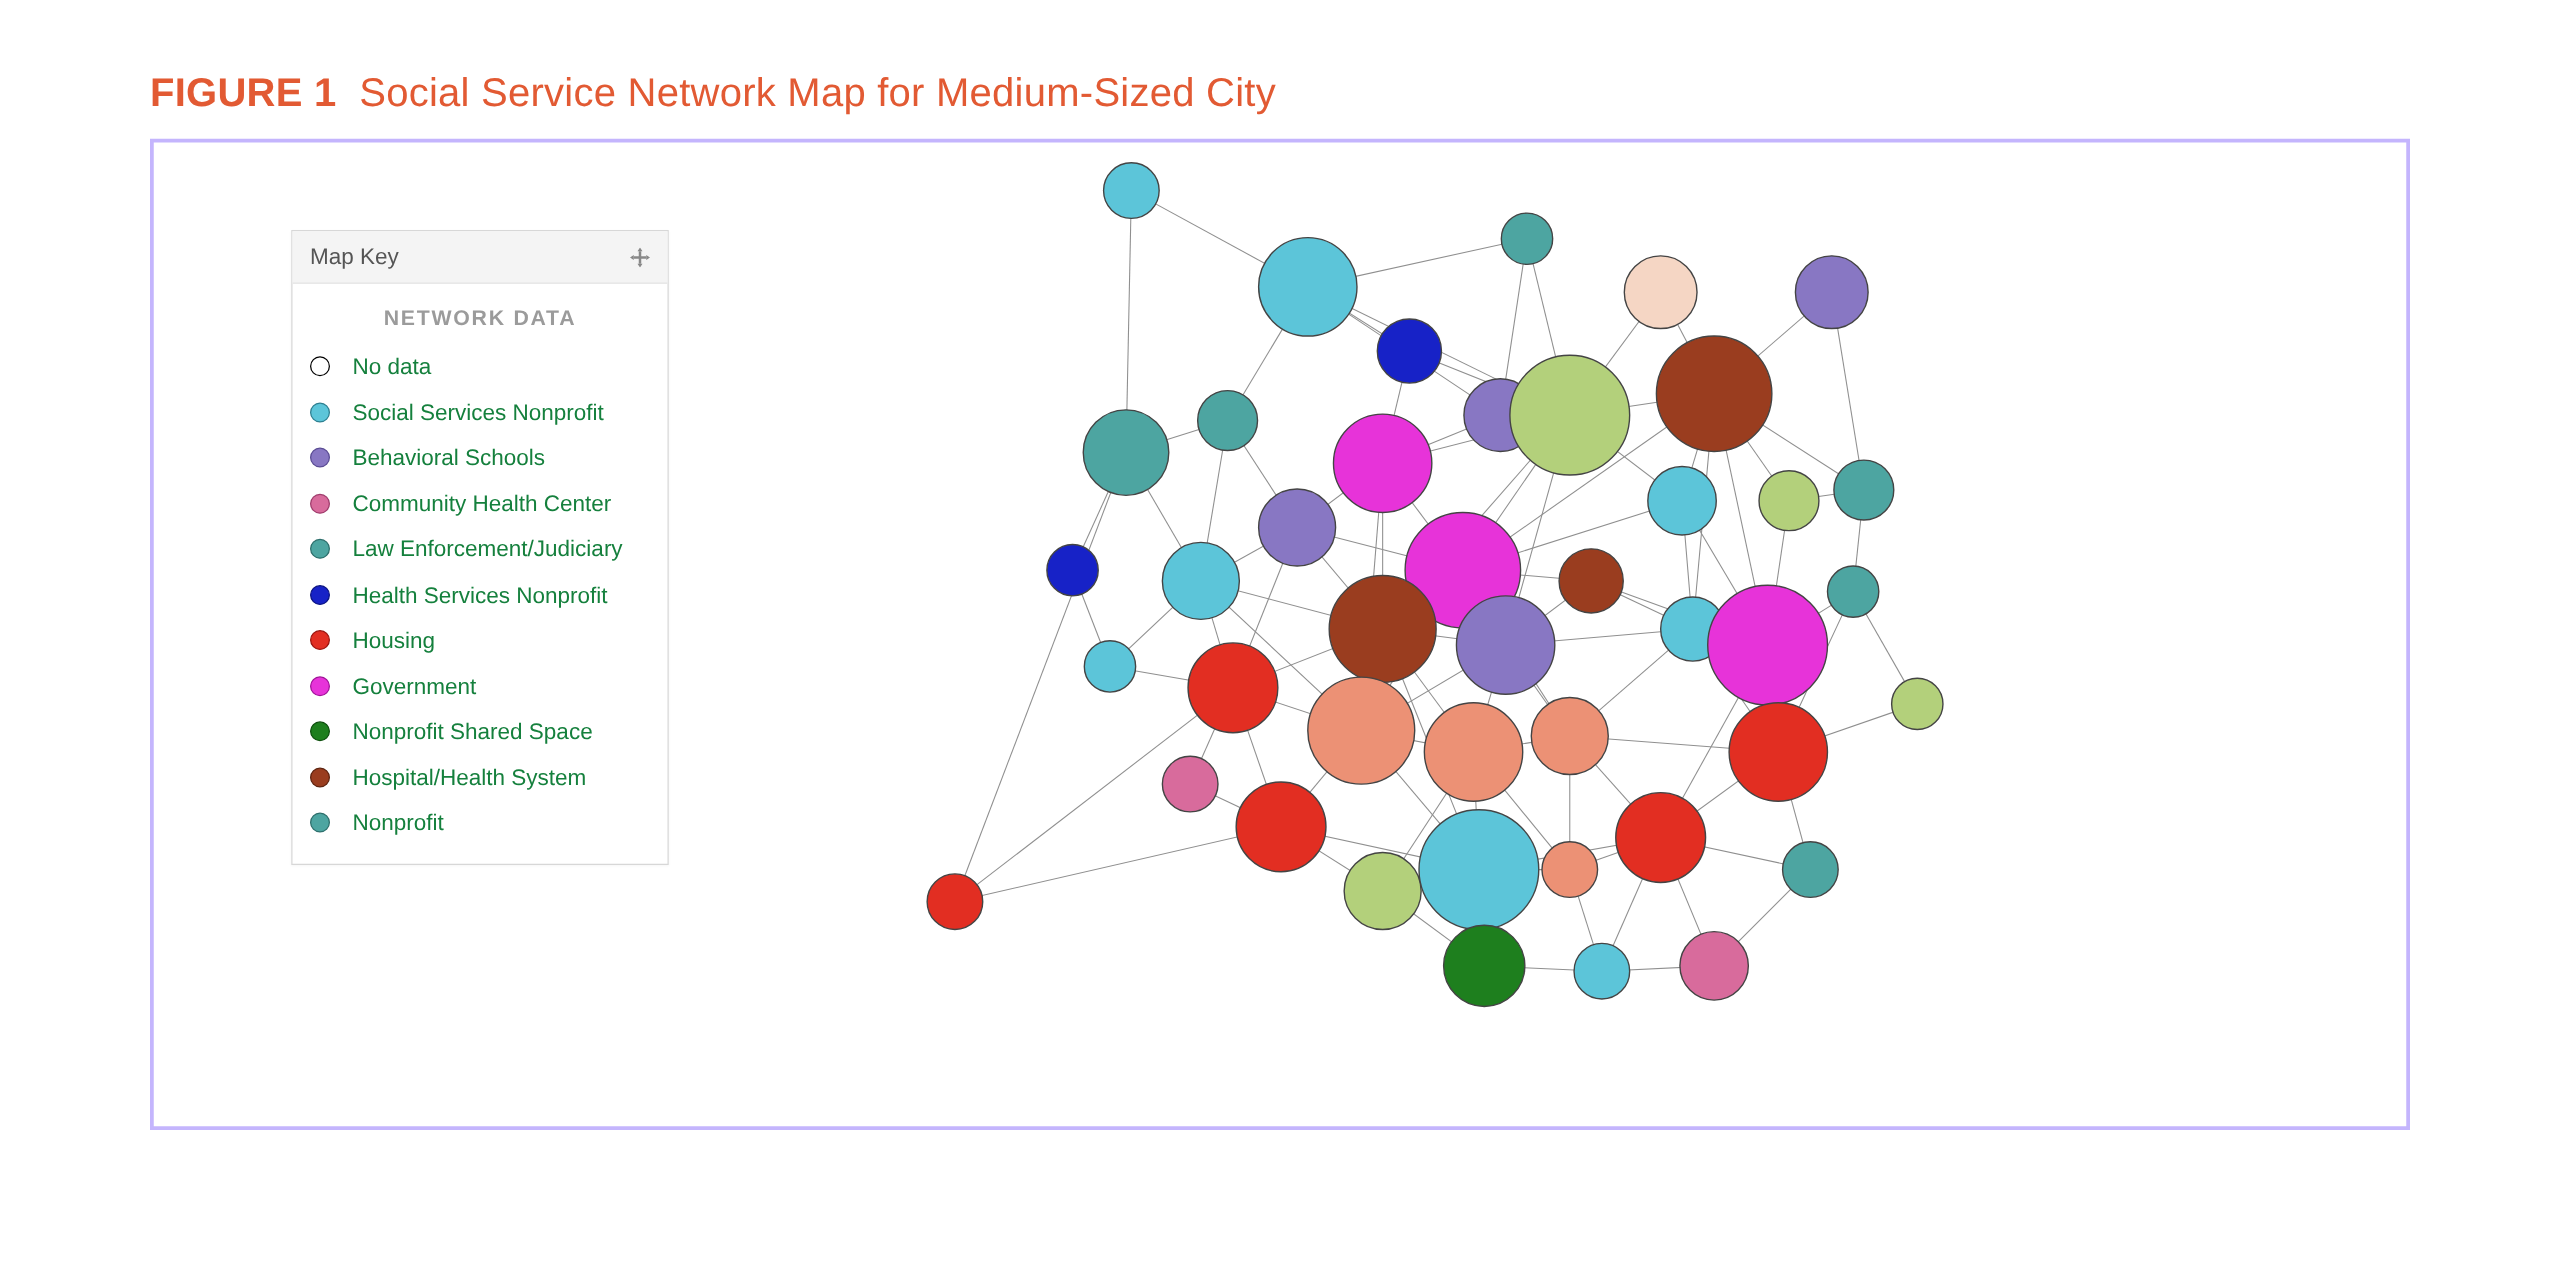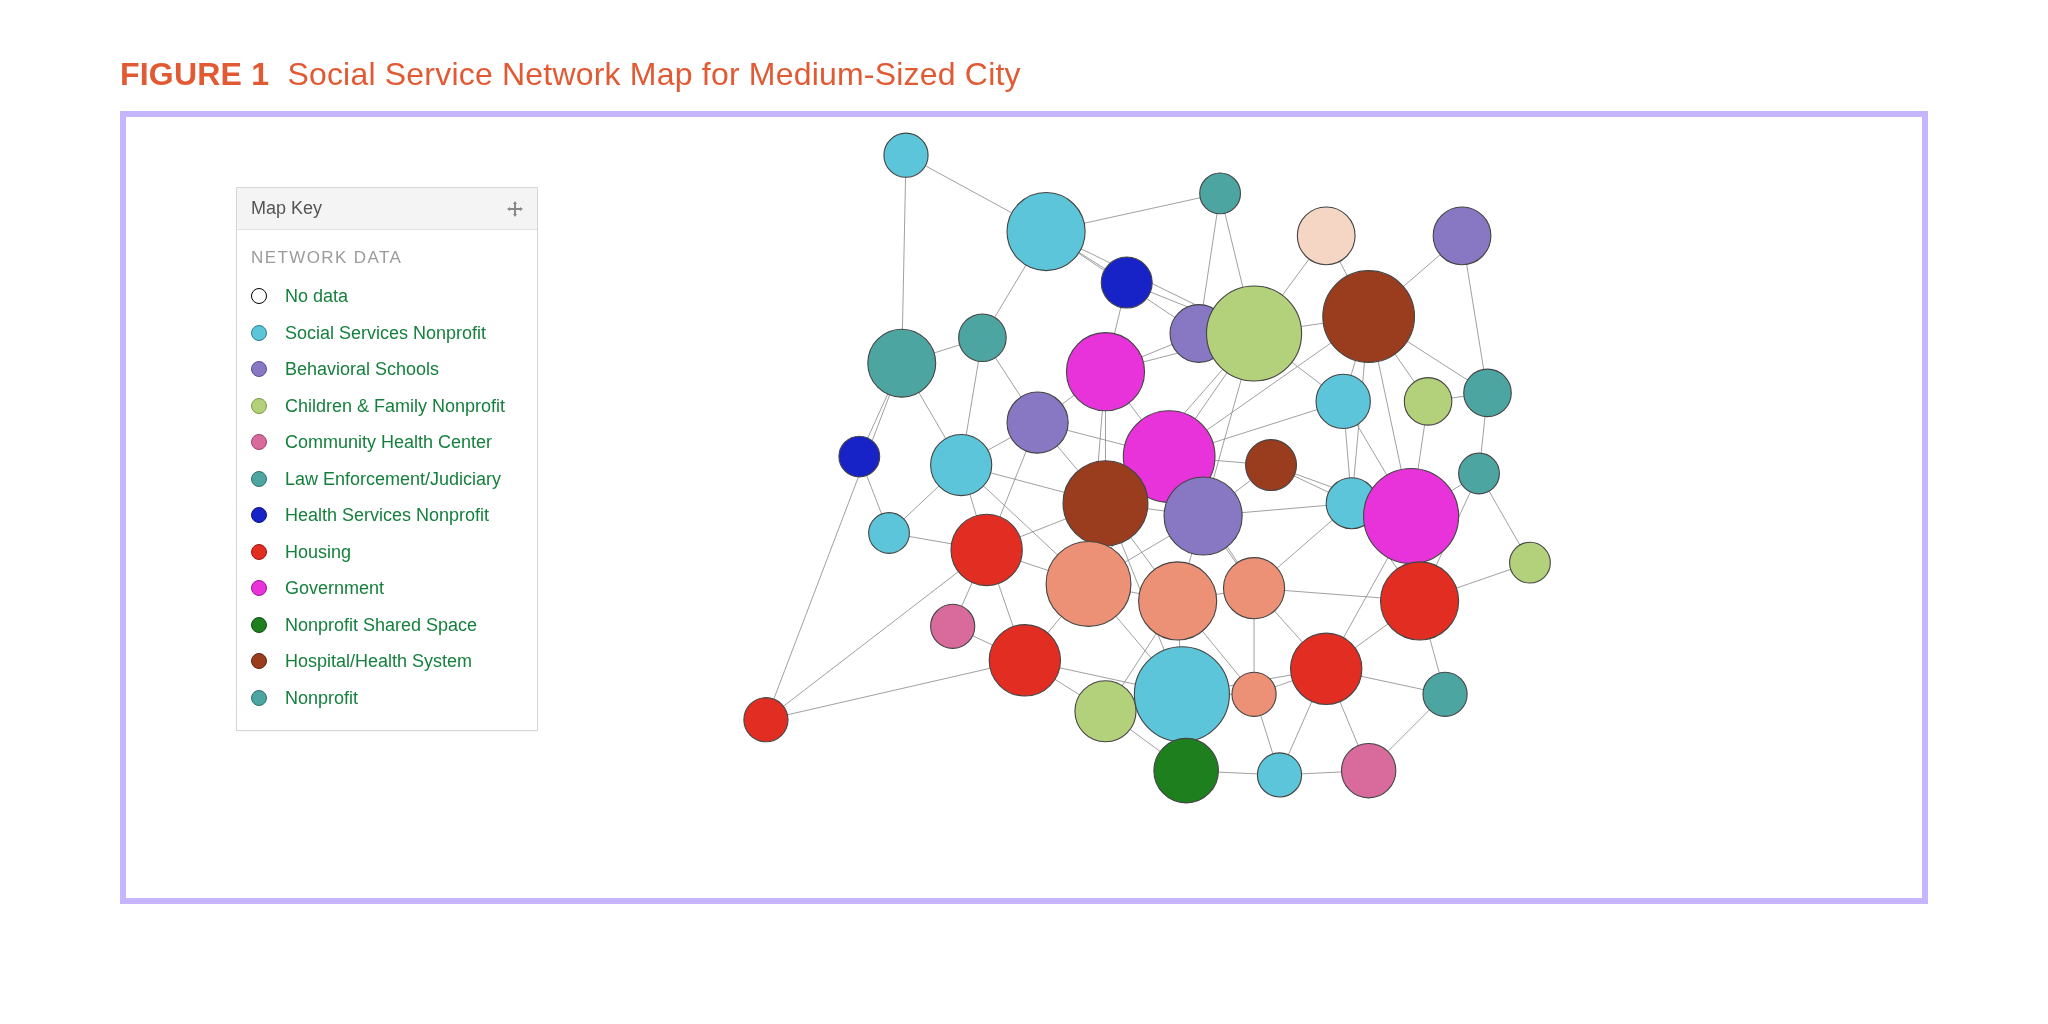--- a/index.html
+++ b/index.html
@@ -23,21 +23,21 @@
     margin: 0 0 18px 0;
     letter-spacing: 0.2px;
   }
   .figure-title .fig-label {
     font-weight: 700;
   }
   .figure-frame {
     position: relative;
     width: 100%;
     height: 793px;
-    border: 6px solid #c4b5fd;
+    border: 3px solid #c4b5fd;
     box-sizing: border-box;
     overflow: hidden;
     background: #ffffff;
   }
 
   
   .legend {
     position: absolute;
     left: 110px;
     top: 70px;
@@ -56,21 +56,22 @@
     color: #555;
     font-weight: 500;
     border-bottom: 1px solid #e3e3e3;
   }
   .move-icon svg { display:block; }
   .legend-section-title {
     padding: 18px 14px 6px 14px;
     color: #9b9b9b;
     font-size: 17px;
     letter-spacing: 1.4px;
-    font-weight: 400;
+    font-weight: 700;
+    text-align: center;
   }
   .legend-items {
     list-style: none;
     padding: 4px 10px 14px 14px;
     margin: 0;
   }
   .legend-items li {
     display: flex;
     align-items: flex-start;
     gap: 18px;
@@ -299,24 +300,20 @@
           </li>
           <li>
             <span class="swatch" style="background: rgb(92, 197, 217); border-color: rgb(45, 127, 144);"></span>
             <span>Social Services Nonprofit</span>
           </li>
           <li>
             <span class="swatch" style="background: rgb(136, 119, 195); border-color: rgb(90, 76, 148);"></span>
             <span>Behavioral Schools</span>
           </li>
           <li>
-            <span class="swatch" style="background: rgb(179, 208, 123); border-color: rgb(122, 154, 70);"></span>
-            <span>Children &amp; Family Nonprofit</span>
-          </li>
-          <li>
             <span class="swatch" style="background: rgb(216, 107, 156); border-color: rgb(160, 61, 109);"></span>
             <span>Community Health Center</span>
           </li>
           <li>
             <span class="swatch" style="background: rgb(77, 165, 161); border-color: rgb(45, 111, 108);"></span>
             <span>Law Enforcement/Judiciary</span>
           </li>
           <li>
             <span class="swatch" style="background: rgb(23, 34, 199); border-color: rgb(12, 20, 128);"></span>
             <span>Health Services Nonprofit</span>

